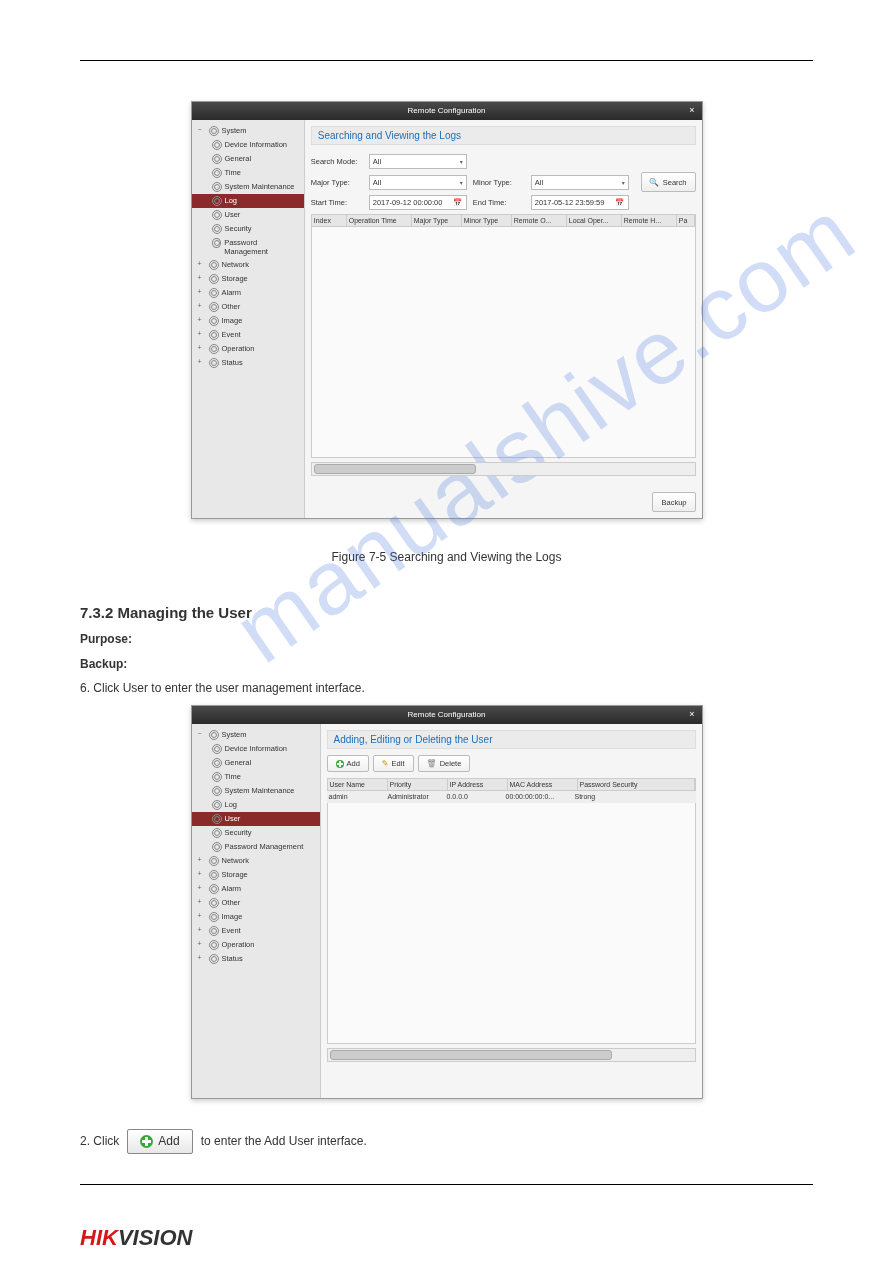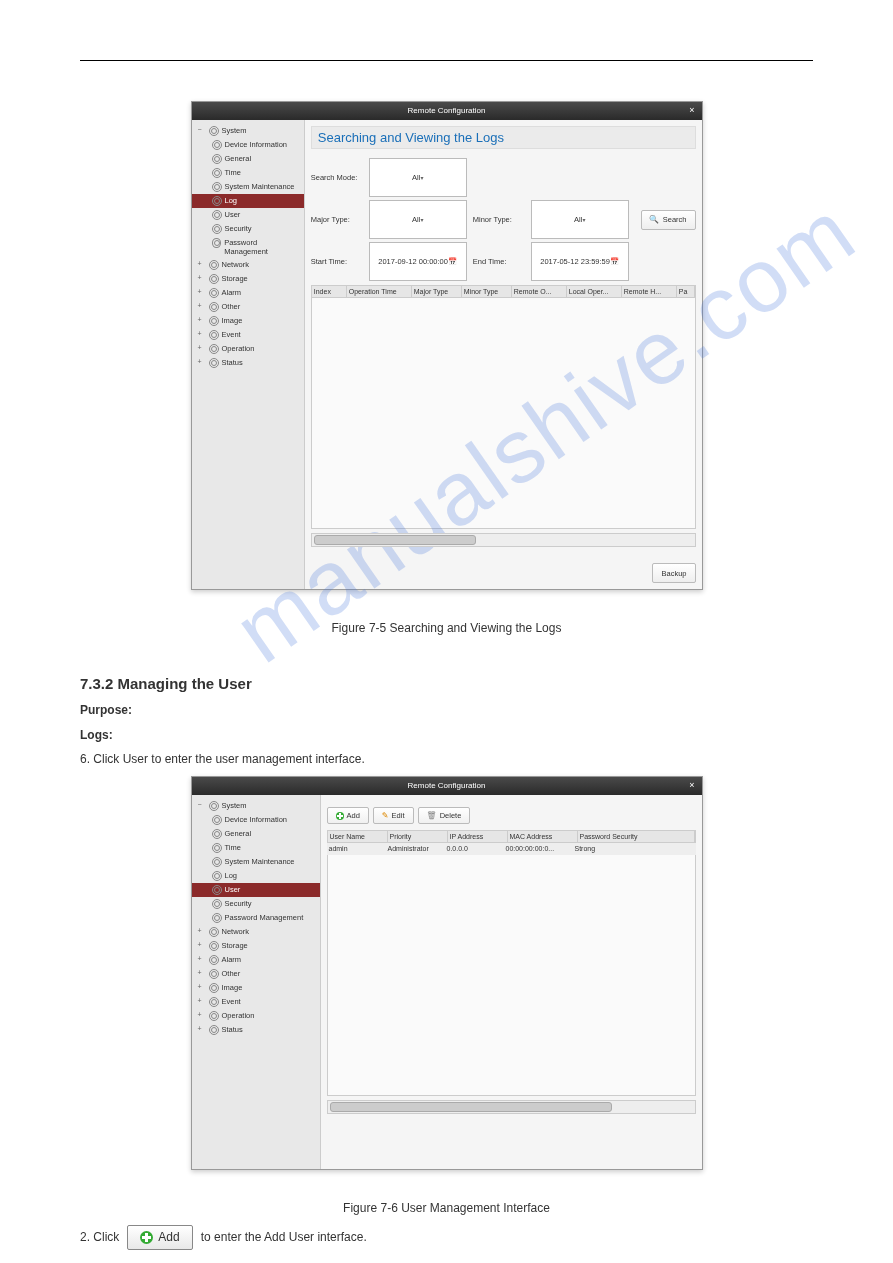--- a/index.html
+++ b/index.html
@@ -16,25 +16,25 @@
 .dialog-body{display:flex}
 .sidebar{width:128px;background:#e8e8e8;border-right:1px solid #ccc;min-height:370px;padding-top:4px}
 .content{flex:1;background:#f5f5f5;padding:6px}
 .tree-item{padding:2px 4px 2px 6px;font-size:7.5px;cursor:pointer;display:flex;gap:3px}
 .tree-child{padding-left:20px}
 .tree-item.sel{background:#8b2a2a;color:#fff}
 .expander{width:8px;display:inline-block;font-size:7px;color:#666}
 .gear{width:8px;height:8px;border:1px solid #888;border-radius:50%;display:inline-block;position:relative}
 .gear::after{content:"";position:absolute;top:1px;left:1px;width:4px;height:4px;border:1px solid #888;border-radius:50%}
 
-.section-head{color:#1a6fb8;font-size:13px;padding:3px 6px;background:#ebebeb;border:1px solid #ddd}
+.section-head{color:#1a6fb8;font-size:10px;padding:3px 6px;background:#ebebeb;border:1px solid #ddd}
 .sep{height:6px}
 .form-row{display:flex;align-items:center;gap:6px;margin:3px 0;font-size:7.5px}
 .lbl{width:52px;text-align:left}
-.fld{border:1px solid #bbb;background:#fff;height:13px;padding:12px 3px;font-size:7.5px;display:flex;align-items:center;justify-content:center}
+.fld{border:1px solid #bbb;background:#fff;height:13px;padding:0 3px;font-size:7.5px;display:flex;align-items:center;justify-content:space-between}
 .fld.w1{width:90px}
 .dd-arr{font-size:6px;color:#666}
 .btn{border:1px solid #bbb;background:linear-gradient(#fff,#eee);height:18px;padding:0 8px;font-size:7.5px;border-radius:2px;display:inline-flex;align-items:center;gap:3px;cursor:pointer}
 .mag{font-size:8px}
 
 .grid-head{display:flex;background:#e6e6e6;border:1px solid #ccc;font-size:7px;margin-top:4px}
 .grid-head div{padding:2px 2px;border-right:1px solid #ccc;overflow:hidden;white-space:nowrap}
 .grid-body{border:1px solid #ccc;border-top:none;background:#fafafa;height:230px}
 .scroll-h{height:12px;border:1px solid #ccc;background:#eee;margin-top:4px;position:relative}
 .scroll-thumb{position:absolute;left:2px;top:1px;width:160px;height:8px;background:#ccc;border:1px solid #aaa;border-radius:3px}
@@ -213,21 +213,21 @@
             </div>
       <div class="footer-line"><span class="btn">Backup</span></div>
     </div>
   </div>
 </div>
 
 <div class="body-text" style="text-align:center">Figure 7-5 Searching and Viewing the Logs</div>
 
 <div class="body-text bold" style="font-size:15px;margin-top:36px">7.3.2 Managing the User</div>
 <div class="body-text"><span class="bold">Purpose:</span></div>
-<div class="body-text"><span class="bold">Logs:</span></div>
+<div class="body-text"><span class="bold">Backup:</span></div>
 <div class="body-text">6. Click User to enter the user management interface.</div>
 
 <div class="dialog">
   <div class="titlebar">
     <span>Remote Configuration</span>
     <span class="close-x">×</span>
   </div>
   <div class="dialog-body">
     <div class="sidebar">
       <div class="tree-item">
@@ -302,20 +302,21 @@
               <span class="gear"></span>
               <span>Operation</span>
             </div>
       <div class="tree-item">
               <span class="expander">+</span>
               <span class="gear"></span>
               <span>Status</span>
             </div>
     </div>
     <div class="content">
+      <div class="section-head">Adding, Editing or Deleting the User</div>
       <div class="toolbar">
         <span class="tbtn">
                 <span class="ic-add"></span>
                 <span>Add</span>
               </span>
         <span class="tbtn">
                 <span class="ic-edit">✎</span>
                 <span>Edit</span>
               </span>
         <span class="tbtn">
@@ -338,21 +339,20 @@
         <div style="flex:1">Strong</div>
       </div>
       <div class="grid-body" style="height:240px;border-top:none"></div>
       <div class="scroll-h">
               <div class="scroll-thumb" style="width:280px"></div>
             </div>
     </div>
   </div>
 </div>
 
-<div class="body-text" style="text-align:center">Figure 7-6 User Management Interface</div>
 
 <div class="body-text" style="display:flex;align-items:center;gap:8px;flex-wrap:wrap">
   <span>2. Click</span>
   <span class="big-add" style="margin-left:0">
           <span class="ic-add"></span>
           <span>Add</span>
         </span>
   <span>to enter the Add User interface.</span>
 </div>
 

